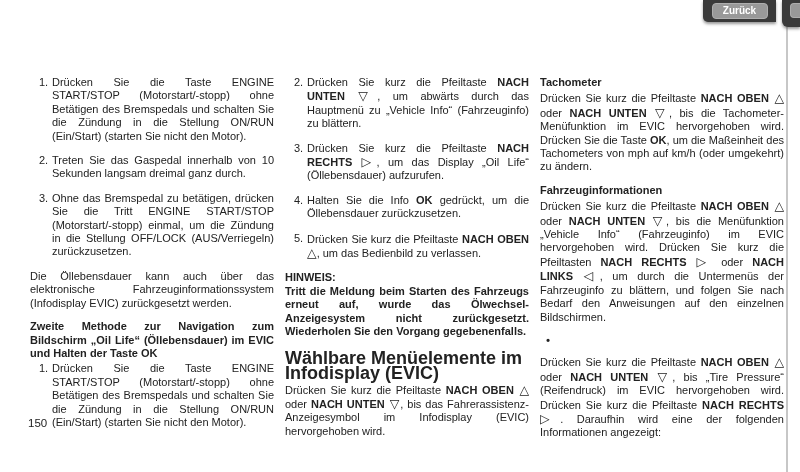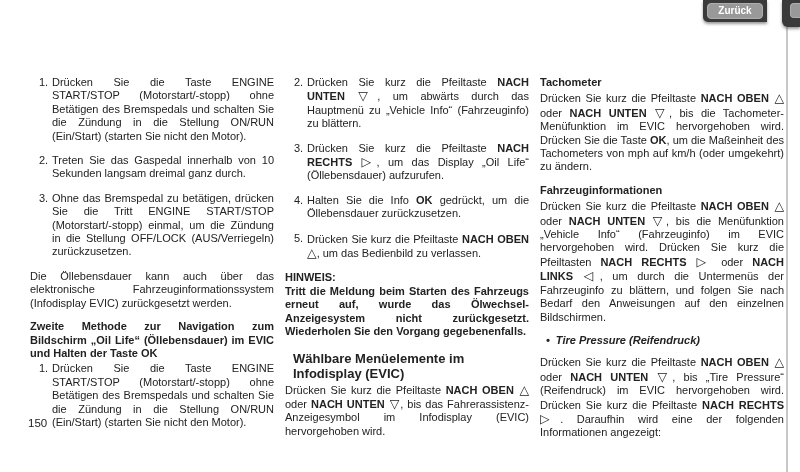--- a/index.html
+++ b/index.html
@@ -6,21 +6,21 @@
   .screen{
     position:relative;
     width:800px;height:472px;
     overflow:hidden;
     background:#ffffff;
     font-family:"Liberation Sans","DejaVu Sans",sans-serif;
     color:#222222;
   }
   
   .toolbar-panel{
-    position:absolute;top:0;left:703px;width:64px;height:22px;
+    position:absolute;top:0;left:703px;width:73px;height:22px;
     background:#3a3a3a;
     border-radius:0 0 0 5px;
     box-shadow:0 2px 3px rgba(70,70,70,.55);
     z-index:5;
     display:flex;align-items:center;justify-content:center;
   }
   .back-btn{
     width:56px;height:16px;
     background:#999999;
     border:1px solid #aeaeae;
@@ -64,21 +64,21 @@
   .col{min-width:0;}
   .col > :first-child{margin-top:0;}
   .col{
     font-size:11px;line-height:13.4px;
     hyphens:auto;-webkit-hyphens:auto;
   }
   .block-para{text-align:justify;margin:0 0 10px;}
   .block-para-bold{text-align:justify;font-weight:bold;margin:0 0 10px;}
   .block-note{font-weight:bold;margin:8px 0 0;}
   .block-h-small{font-weight:bold;text-align:justify;margin:9px 0 2px;}
-  .block-h-large{font-weight:bold;font-size:13px;line-height:15px;margin:12px 8px 2px;}
+  .block-h-large{font-weight:bold;font-size:18px;line-height:15px;margin:12px 0 2px;}
   .block-list{display:flex;margin:0 0 11px;padding-left:9px;text-align:justify;}
   .li-num{flex:0 0 13px;}
   .li-body{flex:1 1 auto;min-width:0;text-align:justify;}
   .block-bullet{display:flex;gap:6px;margin:0 0 8px;padding-left:6px;
     font-weight:bold;font-style:italic;}
   .b{font-weight:bold;text-align:center;}
   .i{font-style:italic;}
   .arrow{
     font-family:"DejaVu Sans",sans-serif;
     font-weight:400;font-style:normal;
@@ -138,21 +138,20 @@
           <div class="block-h-large"><span class="b">Wählbare Menüelemente im Infodisplay (EVIC)</span></div>
           <div class="block-para"><span class="">Drücken Sie kurz die Pfeiltaste </span><span class="b">NACH OBEN</span><span class="arrow"> △</span><span class=""> oder </span><span class="b">NACH UNTEN</span><span class="arrow"> ▽</span><span class="">, bis das Fahrerassistenz-Anzeigesymbol im Infodisplay (EVIC) hervorgehoben wird.</span></div>
         </div>
         <div class="col">
           <div class="block-h-small"><span class="b">Tachometer</span></div>
           <div class="block-para"><span class="">Drücken Sie kurz die Pfeiltaste </span><span class="b">NACH OBEN</span><span class="arrow"> △</span><span class=""> oder </span><span class="b">NACH UNTEN</span><span class="arrow"> ▽</span><span class="">, bis die Tachometer-Menüfunktion im EVIC hervorgehoben wird. Drücken Sie die Taste </span><span class="b">OK</span><span class="">, um die Maßeinheit des Tachometers von mph auf km/h (oder umgekehrt) zu ändern.</span></div>
           <div class="block-h-small"><span class="b">Fahrzeuginformationen</span></div>
           <div class="block-para"><span class="">Drücken Sie kurz die Pfeiltaste </span><span class="b">NACH OBEN</span><span class="arrow"> △</span><span class=""> oder </span><span class="b">NACH UNTEN</span><span class="arrow"> ▽</span><span class="">, bis die Menüfunktion „Vehicle Info“ (Fahrzeuginfo) im EVIC hervorgehoben wird. Drücken Sie kurz die Pfeiltasten </span><span class="b">NACH RECHTS</span><span class="arrow"> ▷</span><span class=""> oder </span><span class="b">NACH LINKS</span><span class="arrow"> ◁</span><span class="">, um durch die Untermenüs der Fahrzeuginfo zu blättern, und folgen Sie nach Bedarf den Anweisungen auf den einzelnen Bildschirmen.</span></div>
           <div class="block-bullet">
             <span>•</span>
-            <div><span class="b i">Tire Pressure (Reifendruck)</span></div>
           </div>
           <div class="block-para"><span class="">Drücken Sie kurz die Pfeiltaste </span><span class="b">NACH OBEN</span><span class="arrow"> △</span><span class=""> oder </span><span class="b">NACH UNTEN</span><span class="arrow"> ▽</span><span class="">, bis „Tire Pressure“ (Reifendruck) im EVIC hervorgehoben wird. Drücken Sie kurz die Pfeiltaste </span><span class="b">NACH RECHTS</span><span class="arrow"> ▷</span><span class="">. Daraufhin wird eine der folgenden Informationen angezeigt:</span></div>
         </div>
       </div>
     <div class="page-number">150</div>
   </div>
 
   <div class="page-right-edge"></div>
 
   <div class="toolbar-panel">

